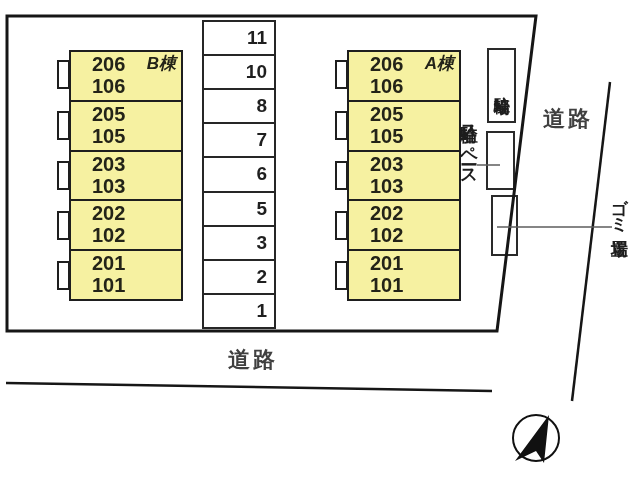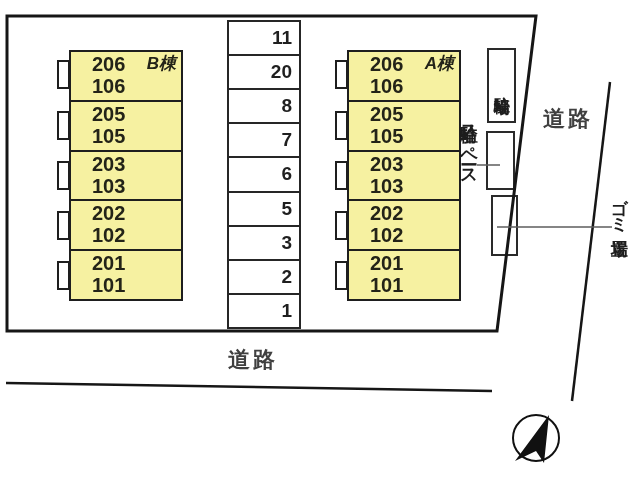--- a/index.html
+++ b/index.html
@@ -22,21 +22,21 @@
   .wing{margin-left:auto;padding-right:5px;font-size:17px;line-height:22px;font-weight:700;font-style:italic;}
 
   .balc{
     position:absolute;width:13px;height:29px;background:#ffffff;
     border:2px solid #1e1e1e;box-sizing:border-box;z-index:1;
   }
 
   
   .parking{
     position:absolute;left:202px;top:20px;width:74px;height:309px;background:#ffffff;
-    border:2px solid #262626;box-sizing:border-box;display:flex;flex-direction:column;z-index:2;margin-left:25px;
+    border:2px solid #262626;box-sizing:border-box;display:flex;flex-direction:column;z-index:2;
   }
   .pcell{
     flex:1;box-sizing:border-box;border-bottom:2px solid #262626;
     display:flex;align-items:center;justify-content:flex-end;
     padding-right:7px;font-size:19px;font-weight:600;color:#1f1f1f;
   }
   .pcell.last{border-bottom:none;}
 
   
   .obox{position:absolute;background:#ffffff;border:2px solid #2a2a2a;box-sizing:border-box;z-index:2;
@@ -142,21 +142,21 @@
         </div>
       <div class="l2"><span>101</span></div>
     </div>
   </div>
 
   <div class="parking">
     <div class="pcell">
         <span>11</span>
       </div>
     <div class="pcell">
-        <span>20</span>
+        <span>10</span>
       </div>
     <div class="pcell">
         <span>8</span>
       </div>
     <div class="pcell">
         <span>7</span>
       </div>
     <div class="pcell">
         <span>6</span>
       </div>

